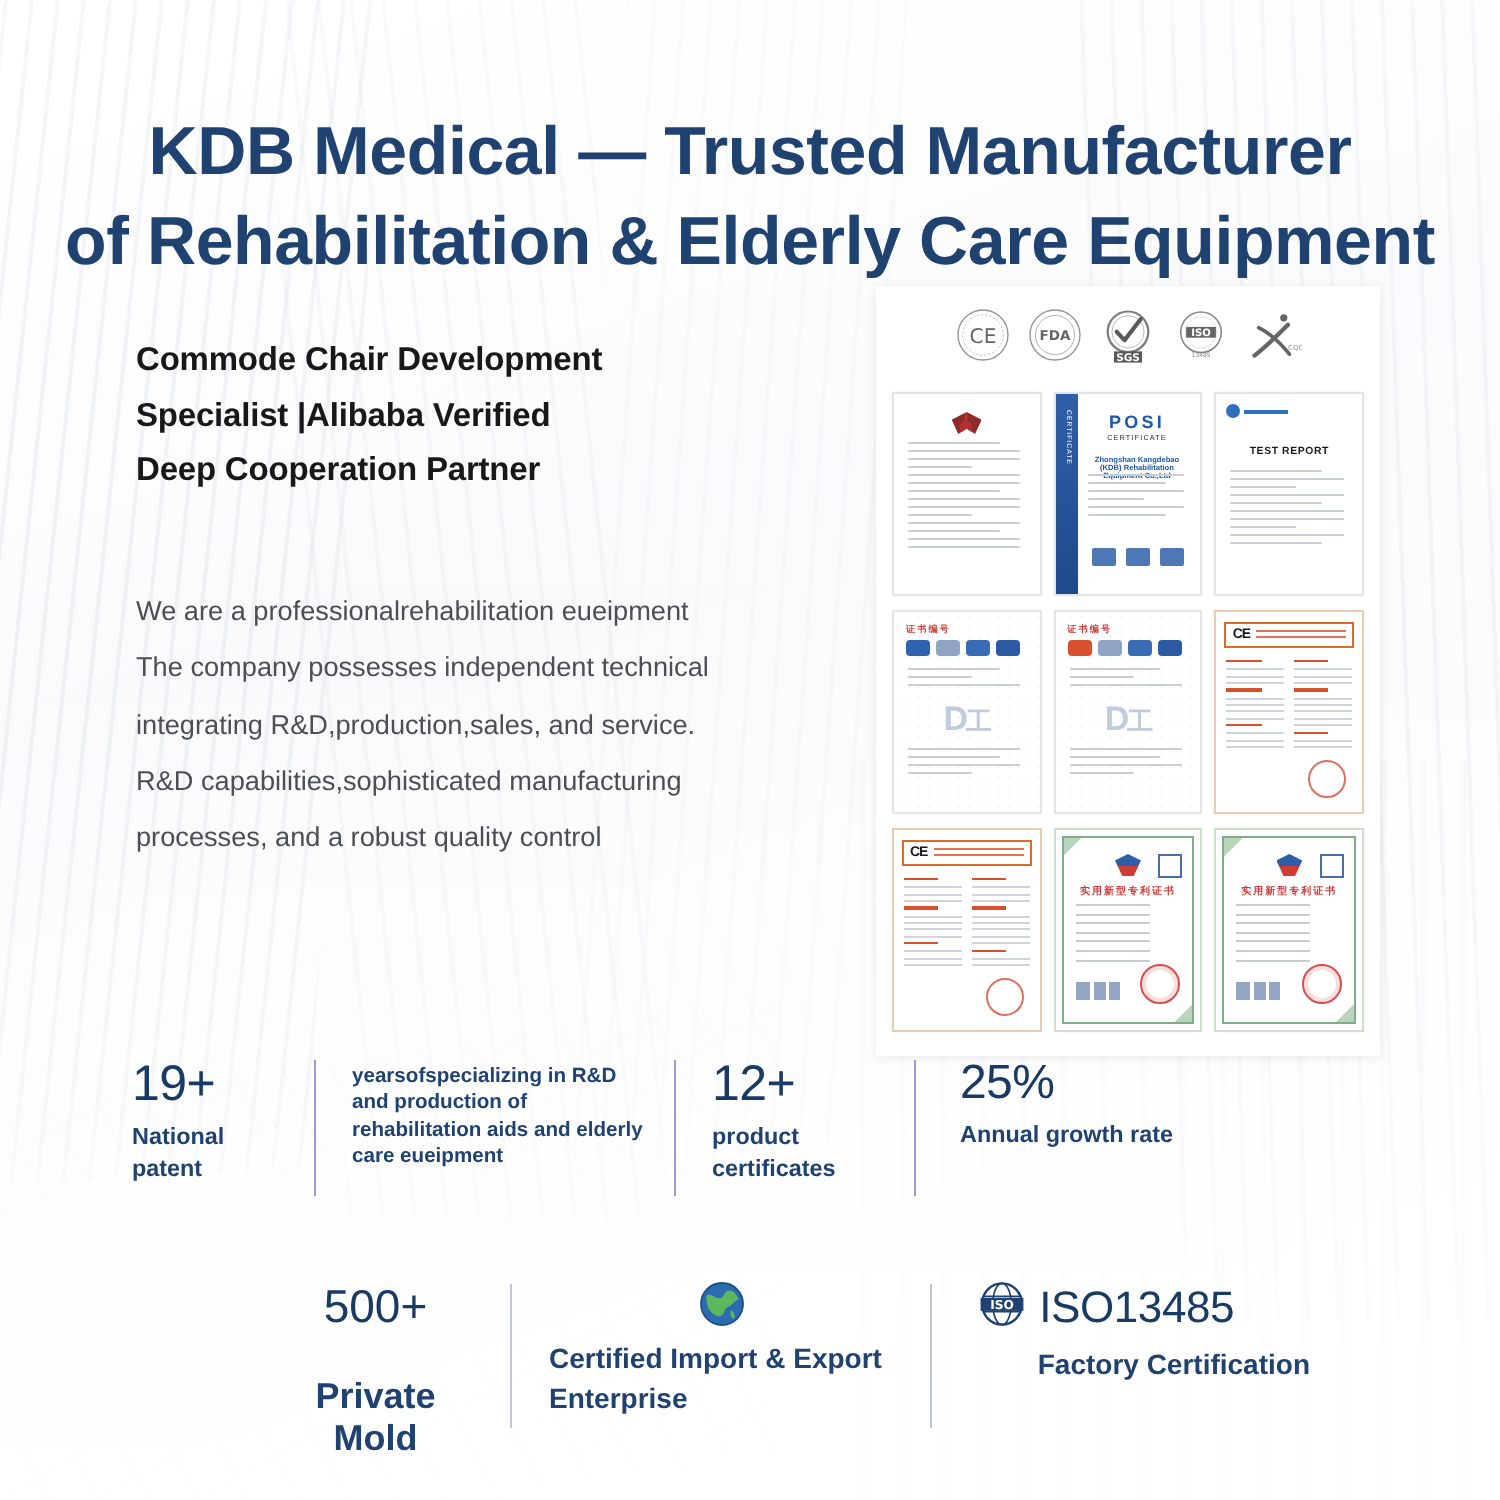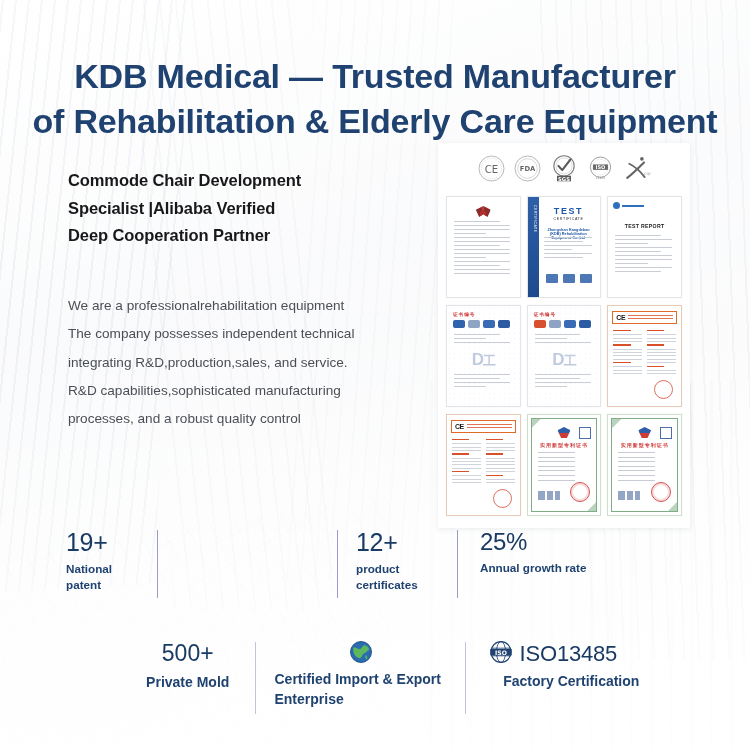--- a/index.html
+++ b/index.html
@@ -253,24 +253,24 @@
   .bottom{
     position:absolute;left:135px;top:640px;width:520px;
     display:flex;align-items:flex-start;
   }
   .bi{position:relative;box-sizing:border-box;text-align:center;}
   .bi .divider{
     position:absolute;right:0;top:2px;width:1px;height:72px;background:#c2c4de;
   }
   .b1{width:125px;padding-right:16px;}
   .b1 .num{color:#183a63;font-size:23px;line-height:1.2;}
-  .b1 .lbl{color:#1f4270;font-size:14px;font-weight:600;margin-top:6px;}
+  .b1 .lbl{color:#1f4270;font-size:18px;font-weight:600;margin-top:20px;}
   .b2{width:215px;padding:0 16px;}
   .b2 .lbl{color:#1f4270;font-size:14px;font-weight:600;line-height:1.45;margin-top:5px;text-align:left;padding-left:2px;}
-  .b3{width:195px;padding-left:22px;text-align:center;}
+  .b3{width:195px;padding-left:22px;text-align:right;}
   .b3 .isorow{display:flex;align-items:center;gap:6px;}
   .b3 .isotxt{color:#183a63;font-size:22px;line-height:1.1;letter-spacing:-.2px;}
   .b3 .lbl{color:#1f4270;font-size:14px;font-weight:700;margin-top:5px;}
 
   .globe-wrap{display:flex;justify-content:center;}
 </style>
 </head>
 <body>
 
 <div id="bg">
@@ -291,21 +291,21 @@
     <span class="l2">of Rehabilitation &amp; Elderly Care Equipment</span>
   </div>
 
   <div class="subhead">
     <span>Commode Chair Development</span>
     <span>Specialist |Alibaba Verified</span>
     <span>Deep Cooperation Partner</span>
   </div>
 
   <div class="body-copy">
-    <span>We are a professionalrehabilitation equipment</span>
+    <span>We are a professionalrehabilitation eueipment</span>
     <span>The company possesses independent technical</span>
     <span>integrating R&amp;D,production,sales, and service.</span>
     <span>R&amp;D capabilities,sophisticated manufacturing</span>
     <span>processes, and a robust quality control</span>
   </div>
 
   <div class="cert-panel">
 
     <div class="badge-row">
 
@@ -374,21 +374,21 @@
             <i class="m"></i>
           <i class="l"></i>
             <i class="l"></i>
         </div>
       </div>
 
       <div class="cert c-posi">
         <div class="sidebar">
           <b>CERTIFICATE</b>
         </div>
-        <div class="brand">TEST</div>
+        <div class="brand">POSI</div>
         <div class="sub">CERTIFICATE</div>
         <div class="co">Zhongshan Kangdebao (KDB) Rehabilitation Equipment Co.,Ltd</div>
         <div class="lines" style="top:40px;left:16px;right:6px">
           <i class="l"></i>
             <i class="m"></i>
             <i class="l"></i>
             <i class="s"></i>
             <i class="l"></i>
             <i class="m"></i>
         </div>
@@ -591,20 +591,21 @@
   <div class="stats">
 
 
     <div class="stat s2">
       <div class="num">19+</div>
       <div class="lbl">National patent</div>
       <div class="divider"></div>
     </div>
 
     <div class="stat s3">
+      <div class="lbl">yearsofspecializing in R&amp;D and production of rehabilitation aids and elderly care eueipment</div>
       <div class="divider"></div>
     </div>
 
     <div class="stat s4">
       <div class="num">12+</div>
       <div class="lbl">product certificates</div>
       <div class="divider"></div>
     </div>
 
     <div class="stat s5">

